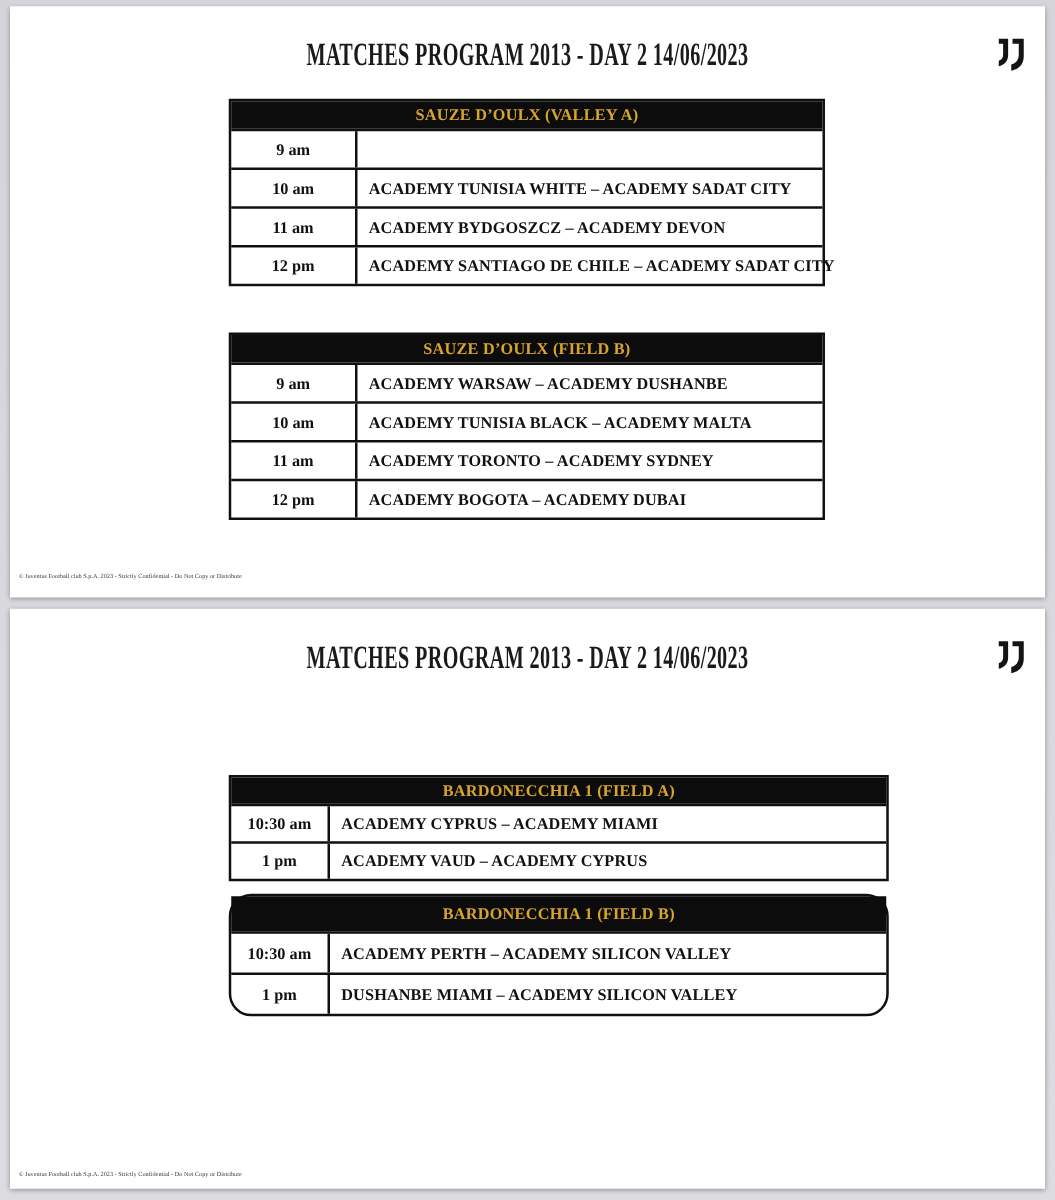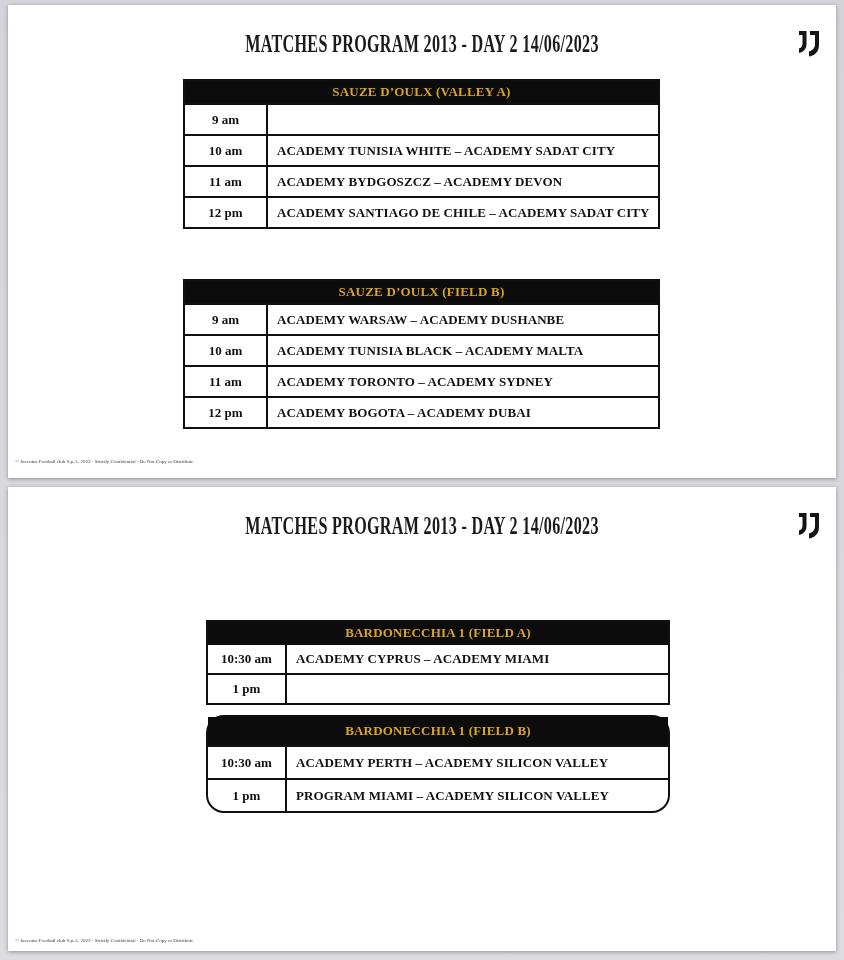--- a/index.html
+++ b/index.html
@@ -54,22 +54,22 @@
   .logo svg { width: 100%; height: 100%; display: block; }
 
   .match-table {
     position: absolute;
     border: 2px solid #101010;
     background: #fff;
     box-sizing: border-box;
   }
   .tbl-1, .tbl-2 { left: 175px; width: 477px; }
   .tbl-1 { top: 74px; }
-  .tbl-2 { top: 274px; }
-  .tbl-3, .tbl-4 { left: 198px; width: 464px; }
+  .tbl-2 { top: 261px; }
+  .tbl-3, .tbl-4 { left: 175px; width: 528px; }
   .tbl-3 { top: 133px; }
   .tbl-4 { top: 228px; border-radius: 18px; }
 
   .mt-header {
     background: #0c0c0c;
     color: #d9a42c;
     font-weight: 700;
     font-size: 13px;
     letter-spacing: 0.2px;
     display: flex;
@@ -92,21 +92,21 @@
     border-right: 2px solid #101010;
     display: flex;
     align-items: center;
     justify-content: center;
     font-weight: 700;
     font-size: 13px;
     color: #111;
     flex: 0 0 auto;
     box-sizing: border-box;
   }
-  .tbl-1 .mt-time, .tbl-2 .mt-time { width: 83px; }
+  .tbl-1 .mt-time, .tbl-2 .mt-time { width: 101px; }
   .tbl-3 .mt-time, .tbl-4 .mt-time { width: 79px; }
 
   .mt-match {
     flex: 1;
     display: flex;
     align-items: center;
     padding-left: 9px;
     font-weight: 700;
     font-size: 13px;
     color: #111;
@@ -193,31 +193,32 @@
     </div>
 
     <div class="match-table tbl-3">
       <div class="mt-header">BARDONECCHIA 1 (FIELD A)</div>
       <div class="mt-row">
         <div class="mt-time">10:30 am</div>
         <div class="mt-match">ACADEMY CYPRUS – ACADEMY MIAMI</div>
       </div>
       <div class="mt-row">
         <div class="mt-time">1 pm</div>
+        <div class="mt-match">ACADEMY VAUD – ACADEMY CYPRUS</div>
       </div>
     </div>
 
     <div class="match-table tbl-4">
       <div class="mt-header">BARDONECCHIA 1 (FIELD B)</div>
       <div class="mt-row">
         <div class="mt-time">10:30 am</div>
         <div class="mt-match">ACADEMY PERTH – ACADEMY SILICON VALLEY</div>
       </div>
       <div class="mt-row">
         <div class="mt-time">1 pm</div>
-        <div class="mt-match">PROGRAM MIAMI – ACADEMY SILICON VALLEY</div>
+        <div class="mt-match">DUSHANBE MIAMI – ACADEMY SILICON VALLEY</div>
       </div>
     </div>
 
     <div class="doc-footer">© Juventus Football club S.p.A. 2023 - Strictly Confidential - Do Not Copy or Distribute</div>
   </section>
 
 </div>
 
 </body></html>

